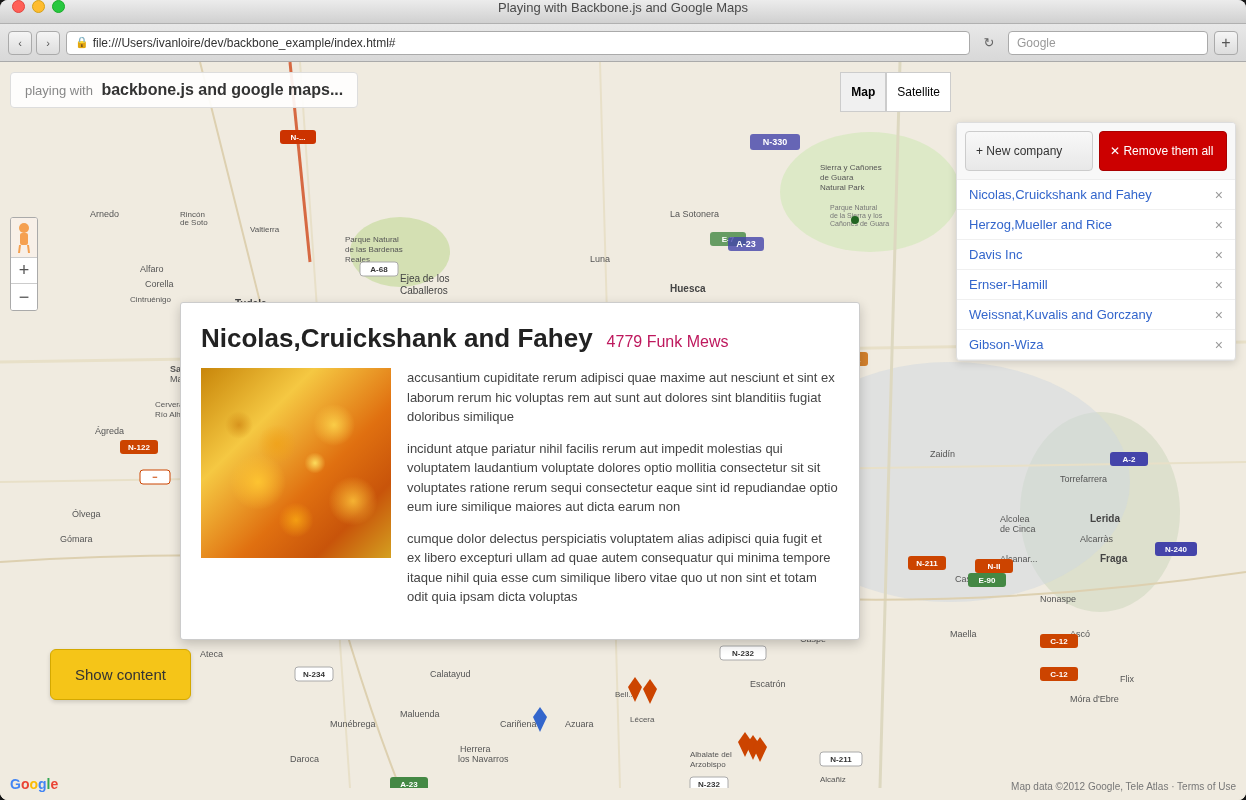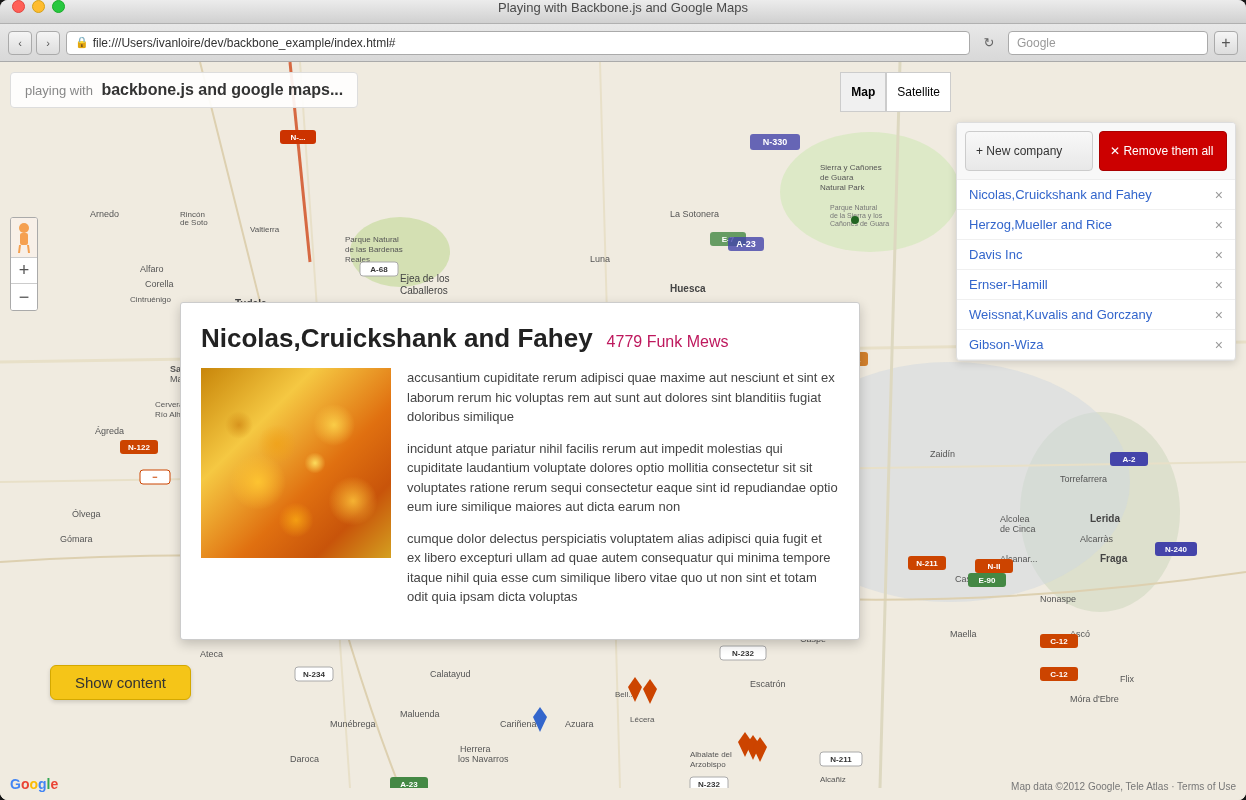--- a/index.html
+++ b/index.html
@@ -231,21 +231,21 @@
         radial-gradient(circle 15px at 60% 50%, rgba(255,230,100,0.9) 0%, transparent 70%),
         radial-gradient(circle 28px at 40% 40%, rgba(240,160,20,0.7) 0%, transparent 70%);
     }
     .popup-texts { flex: 1; }
     .popup-text { font-size: 13px; color: #444; line-height: 1.5; margin-bottom: 12px; }
 
     
     .show-content-btn {
       position: absolute;
       bottom: 100px; left: 50px;
-      padding: 8px 24px;
+      padding: 16px 24px;
       background: #f5c518;
       border: 1px solid #d4a800;
       border-radius: 6px;
       font-size: 15px;
       font-weight: 500;
       color: #333;
       cursor: pointer;
       box-shadow: 0 2px 4px rgba(0,0,0,0.15);
     }
     .google-logo {
@@ -501,21 +501,21 @@
 
     <div class="info-popup">
       <div class="popup-header">
         <span class="popup-company-name">Nicolas,Cruickshank and Fahey</span>
         <span class="popup-address">4779 Funk Mews</span>
       </div>
       <div class="popup-body">
         <div class="popup-image"></div>
         <div class="popup-texts">
           <p class="popup-text">accusantium cupiditate rerum adipisci quae maxime aut nesciunt et sint ex laborum rerum hic voluptas rem aut sunt aut dolores sint blanditiis fugiat doloribus similique</p>
-          <p class="popup-text">incidunt atque pariatur nihil facilis rerum aut impedit molestias qui cupiditate laudantium voluptate dolores optio mollitia consectetur sit sit voluptates ratione rerum sequi consectetur eaque sint id repudiandae optio eum iure similique maiores aut dicta earum non</p>
+          <p class="popup-text">incidunt atque pariatur nihil facilis rerum aut impedit molestias qui voluptatem laudantium voluptate dolores optio mollitia consectetur sit sit voluptates ratione rerum sequi consectetur eaque sint id repudiandae optio eum iure similique maiores aut dicta earum non</p>
           <p class="popup-text">cumque dolor delectus perspiciatis voluptatem alias adipisci quia fugit et ex libero excepturi ullam ad quae autem consequatur qui minima tempore itaque nihil quia esse cum similique libero vitae quo ut non sint et totam odit quia ipsam dicta voluptas</p>
         </div>
       </div>
     </div>
 
     <button class="show-content-btn">Show content</button>
 
     <div class="google-logo">
       <span style="color:#4285f4; font-weight:bold;">G</span><span style="color:#ea4335; font-weight:bold;">o</span><span style="color:#fbbc05; font-weight:bold;">o</span><span style="color:#4285f4; font-weight:bold;">g</span><span style="color:#34a853; font-weight:bold;">l</span><span style="color:#ea4335; font-weight:bold;">e</span>
     </div>

